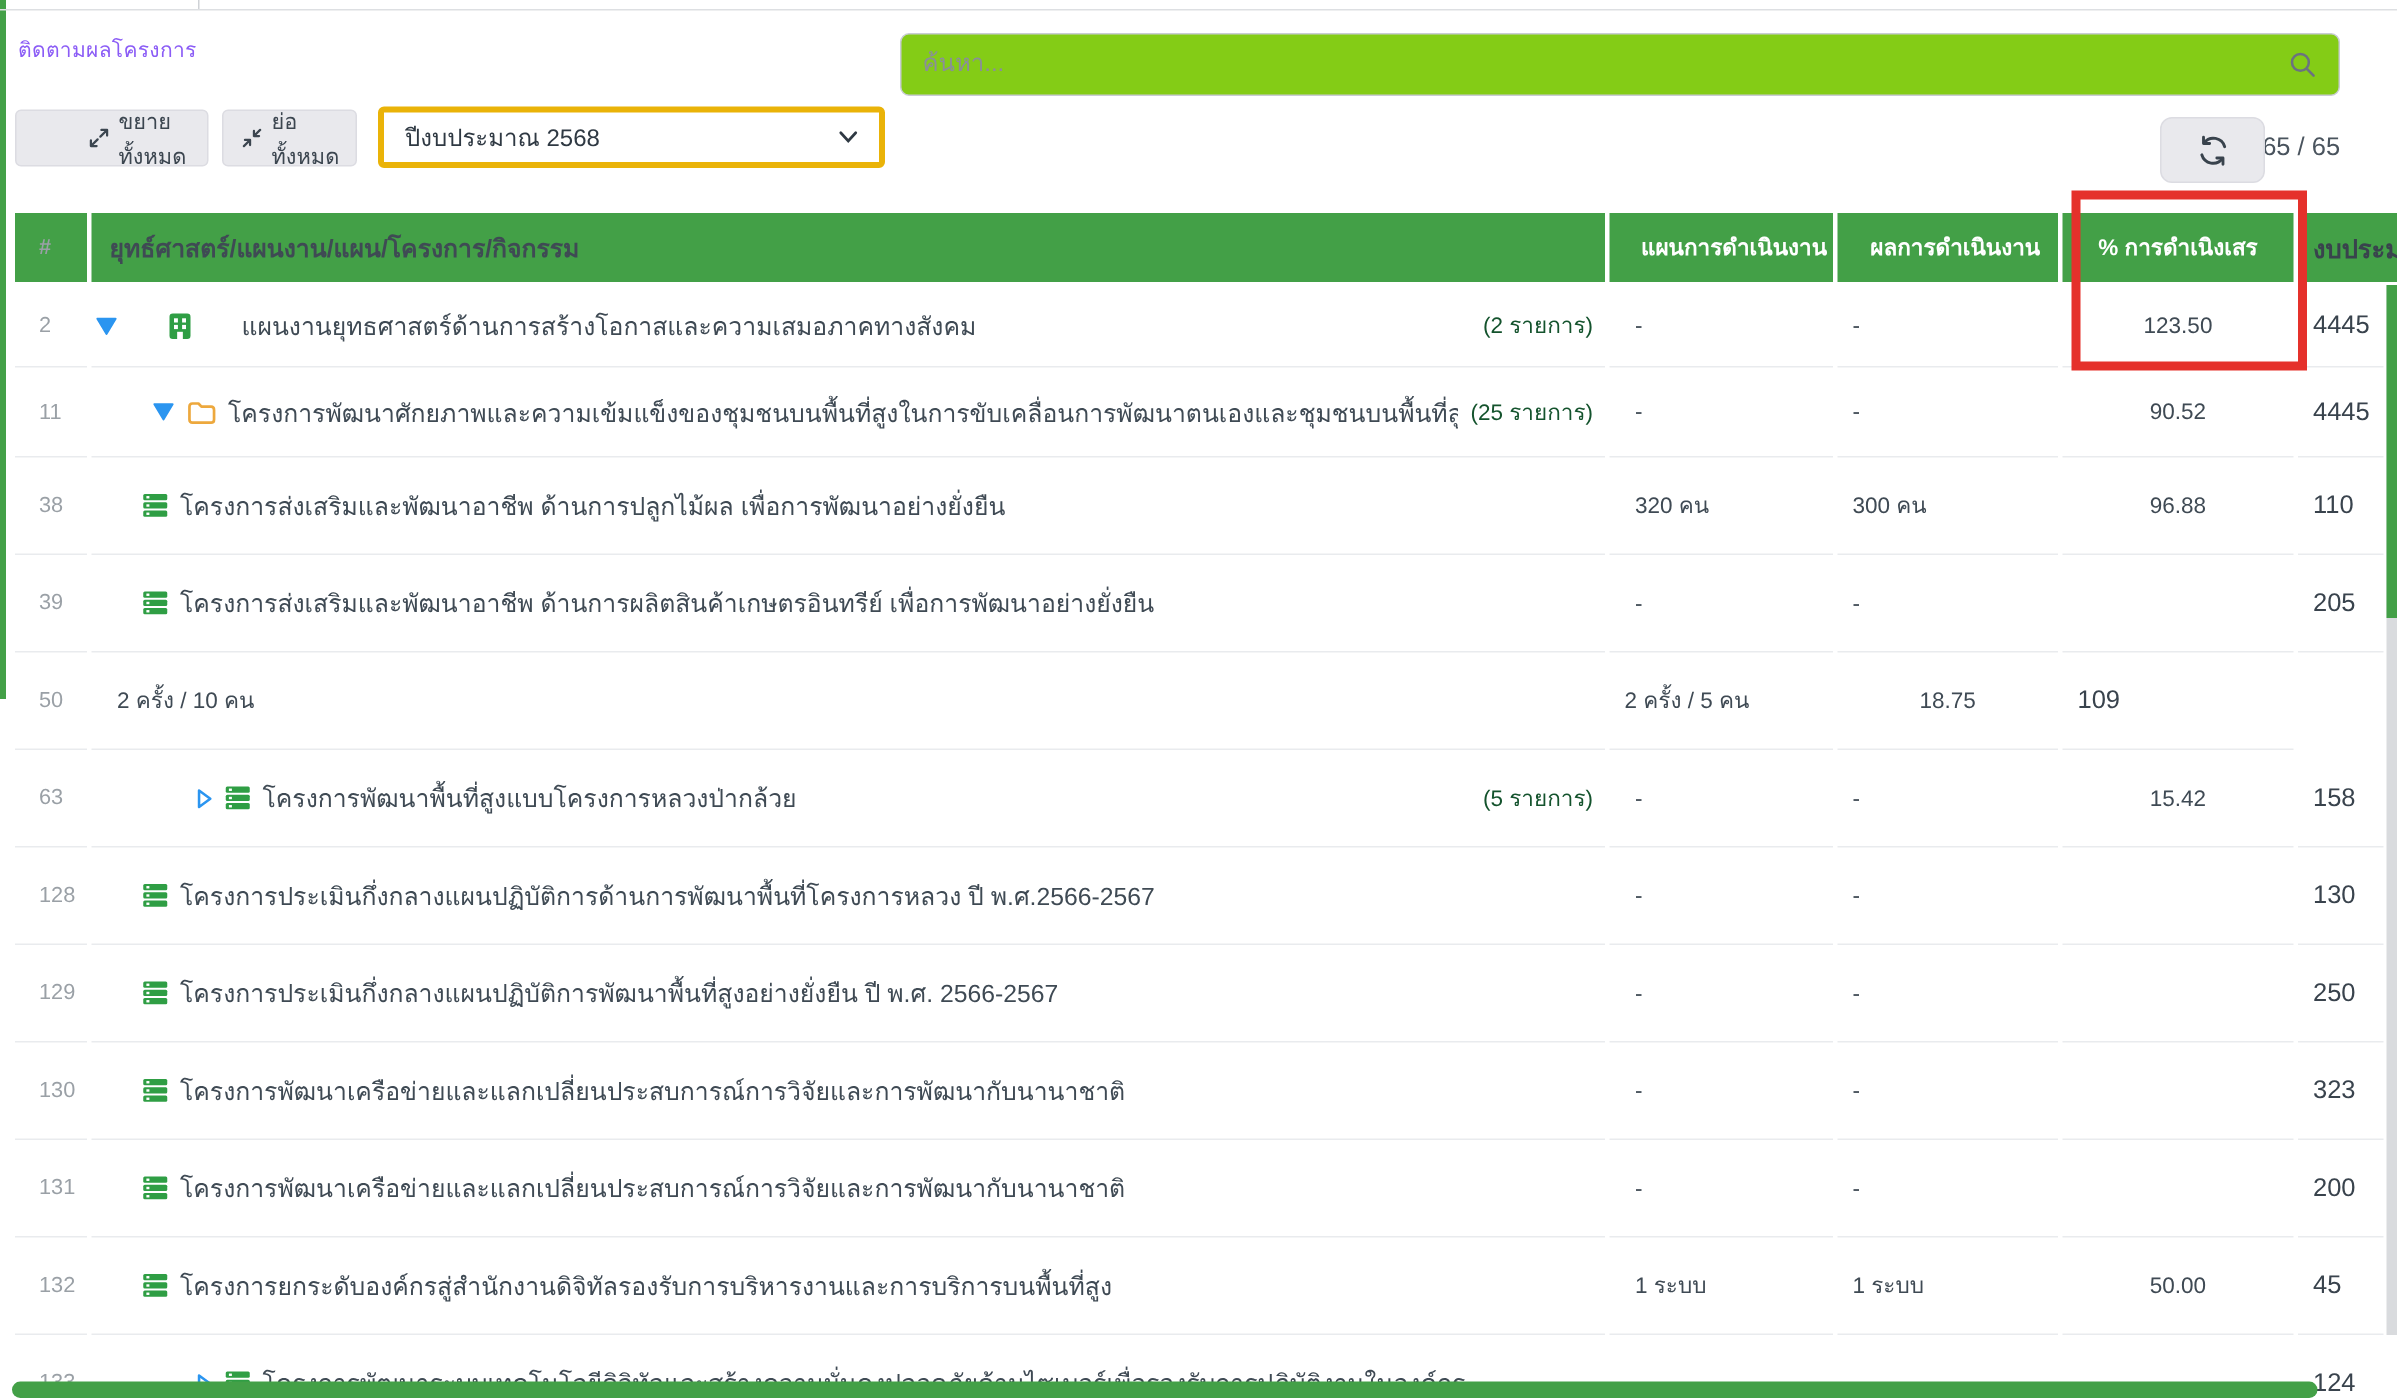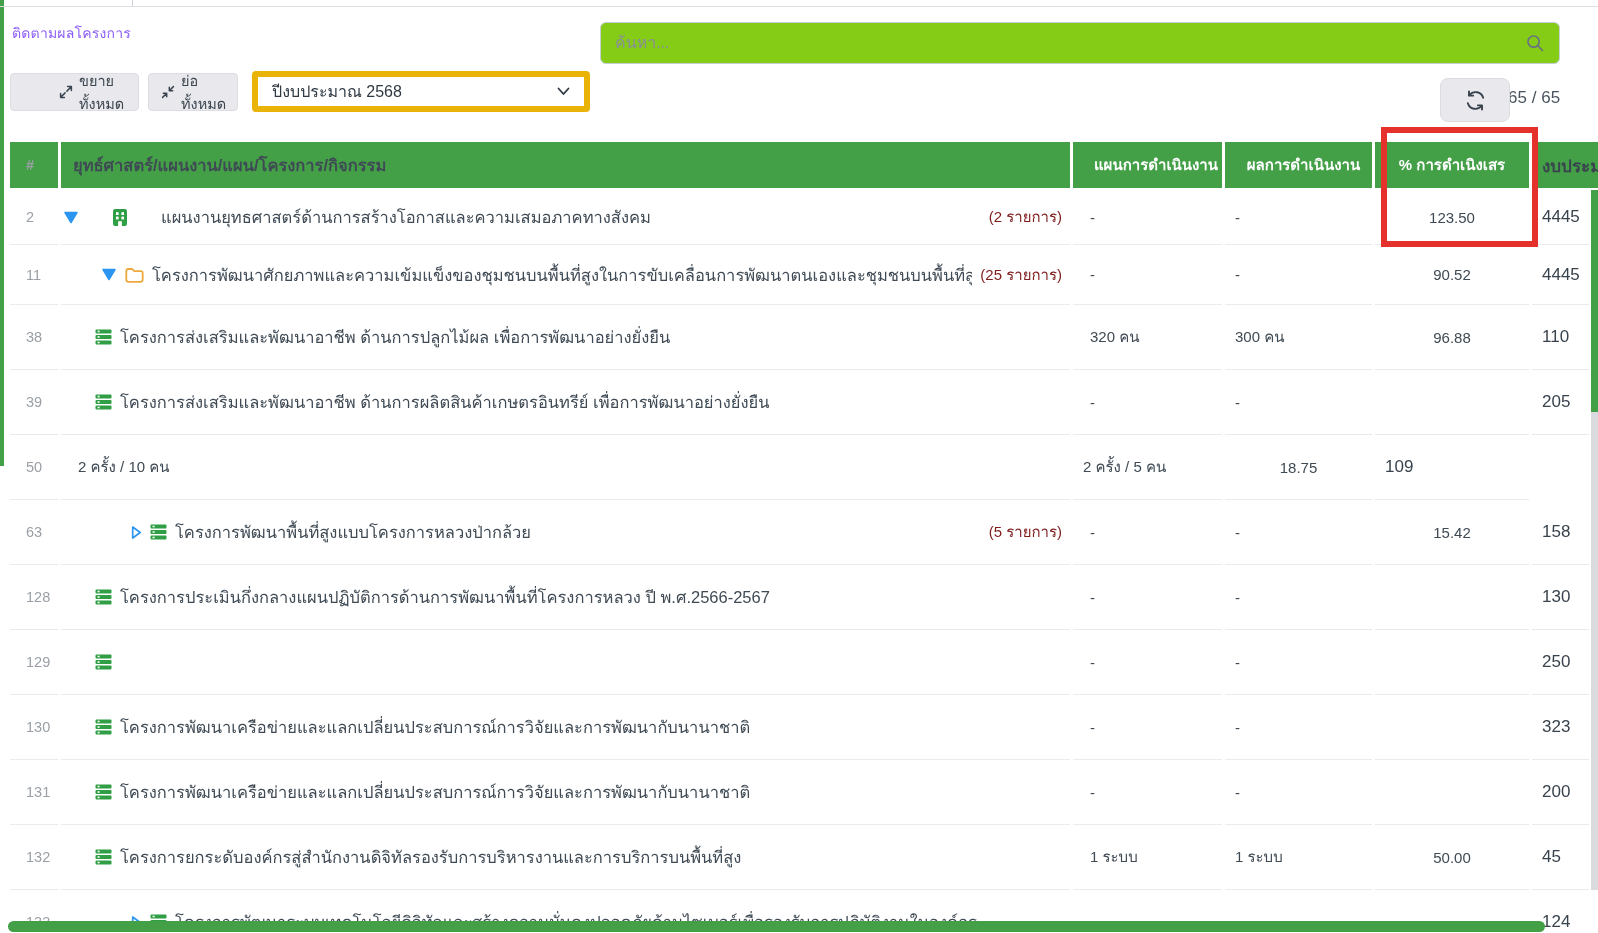--- a/index.html
+++ b/index.html
@@ -22,21 +22,21 @@
   .search-icon { width:20px; height:20px; margin-right:14px; flex:0 0 auto; }
 
   .btn { position:absolute; top:73px; height:38px; background:#e9e9ed; border:1px solid #dcdce2;
     border-radius:4px; display:flex; align-items:center; gap:6px; padding:0 12px;
     font-size:14.5px; color:#3c4650; cursor:pointer; }
   .btn-expand { left:10px; width:129px;padding-left:48px; }
   .btn-collapse { left:148px; width:90px; }
   .btn svg { flex:0 0 auto; }
 
   .year-select { position:absolute; left:252px; top:71px; width:338px; height:41px;
-    border:6px solid #eab308; border-radius:4px; display:flex; align-items:center;
+    border:4px solid #eab308; border-radius:4px; display:flex; align-items:center;
     padding:0 14px; font-size:16px; color:#2f3943; cursor:pointer; background:#fff; }
   .year-select .chev { margin-left:auto; }
 
   .pager-text { position:absolute; left:1493px; top:88px; width:80px; font-size:17px; color:#4a545e; white-space:nowrap; }
   .refresh-btn { position:absolute; left:1440px; top:78px; width:70px; height:44px;
     background:#e9e9ed; border:1px solid #dcdce2; border-radius:8px;
     display:flex; align-items:center; justify-content:center; cursor:pointer; }
 
   
   .table { position:absolute; left:10px; top:142px; width:1750px; }
@@ -61,21 +61,21 @@
   .c-budget { padding-left:10px; font-size:17px; color:#39434d; }
 
   .lvl1 .c-name { padding-left:2px;gap:32px; }
   .lvl2 .c-name { padding-left:40px; }
   .lvl3 .c-name { padding-left:34px; }
   .lvl4 .c-name { padding-left:70px; }
 
   .expander, .node-icon { display:none; flex:0 0 auto; }
   .expander.show, .node-icon.show { display:inline-flex; }
   .name-text { overflow:hidden; text-overflow:clip; }
-  .count { margin-left:auto; padding-right:8px; color:#7f1d1d; font-size:15px; flex:0 0 auto; }
+  .count { margin-left:auto; padding-right:8px; color:#14532d; font-size:15px; flex:0 0 auto; }
 
   
   .red-box { position:absolute; left:1381px; top:127px; width:157px; height:120px;
     border:6px solid #e5312b; z-index:30; pointer-events:none; }
   .hscrollbar { position:absolute; left:8px; top:921px; width:1537px; height:11px;
     background:#43a047; border-radius:6px; z-index:20; }
   .vscroll-mask { position:absolute; left:1589px; top:190px; width:9px; height:703px; background:#fff; z-index:18; }
   .vscroll-track { position:absolute; left:1591px; top:190px; width:7px; height:700px; background:#d9dbde; z-index:19; }
   .vscroll-thumb { position:absolute; left:1591px; top:190px; width:7px; height:222px; background:#43a047; z-index:20; }
 </style>
@@ -318,20 +318,21 @@
                 <rect x="0.5" y="5.9" width="16" height="4.1" rx="1"></rect>
                 <rect x="0.5" y="11.4" width="16" height="4.1" rx="1"></rect>
               </g>
               <g fill="#fff">
                 <rect x="2.6" y="1.7" width="2" height="1.6"></rect>
                 <rect x="2.6" y="7.2" width="2" height="1.6"></rect>
                 <rect x="2.6" y="12.7" width="2" height="1.6"></rect>
               </g>
             </svg>
       </span>
+      <span class="name-text">โครงการประเมินกึ่งกลางแผนปฏิบัติการพัฒนาพื้นที่สูงอย่างยั่งยืน ปี พ.ศ. 2566-2567</span>
       <span class="count"></span>
     </div>
     <div class="cell c-plan">-</div>
     <div class="cell c-result">-</div>
     <div class="cell c-pct"></div>
     <div class="cell c-budget">250</div>
   </div>
       <div class="row lvl3">
     <div class="cell c-num">130</div>
     <div class="cell c-name">

